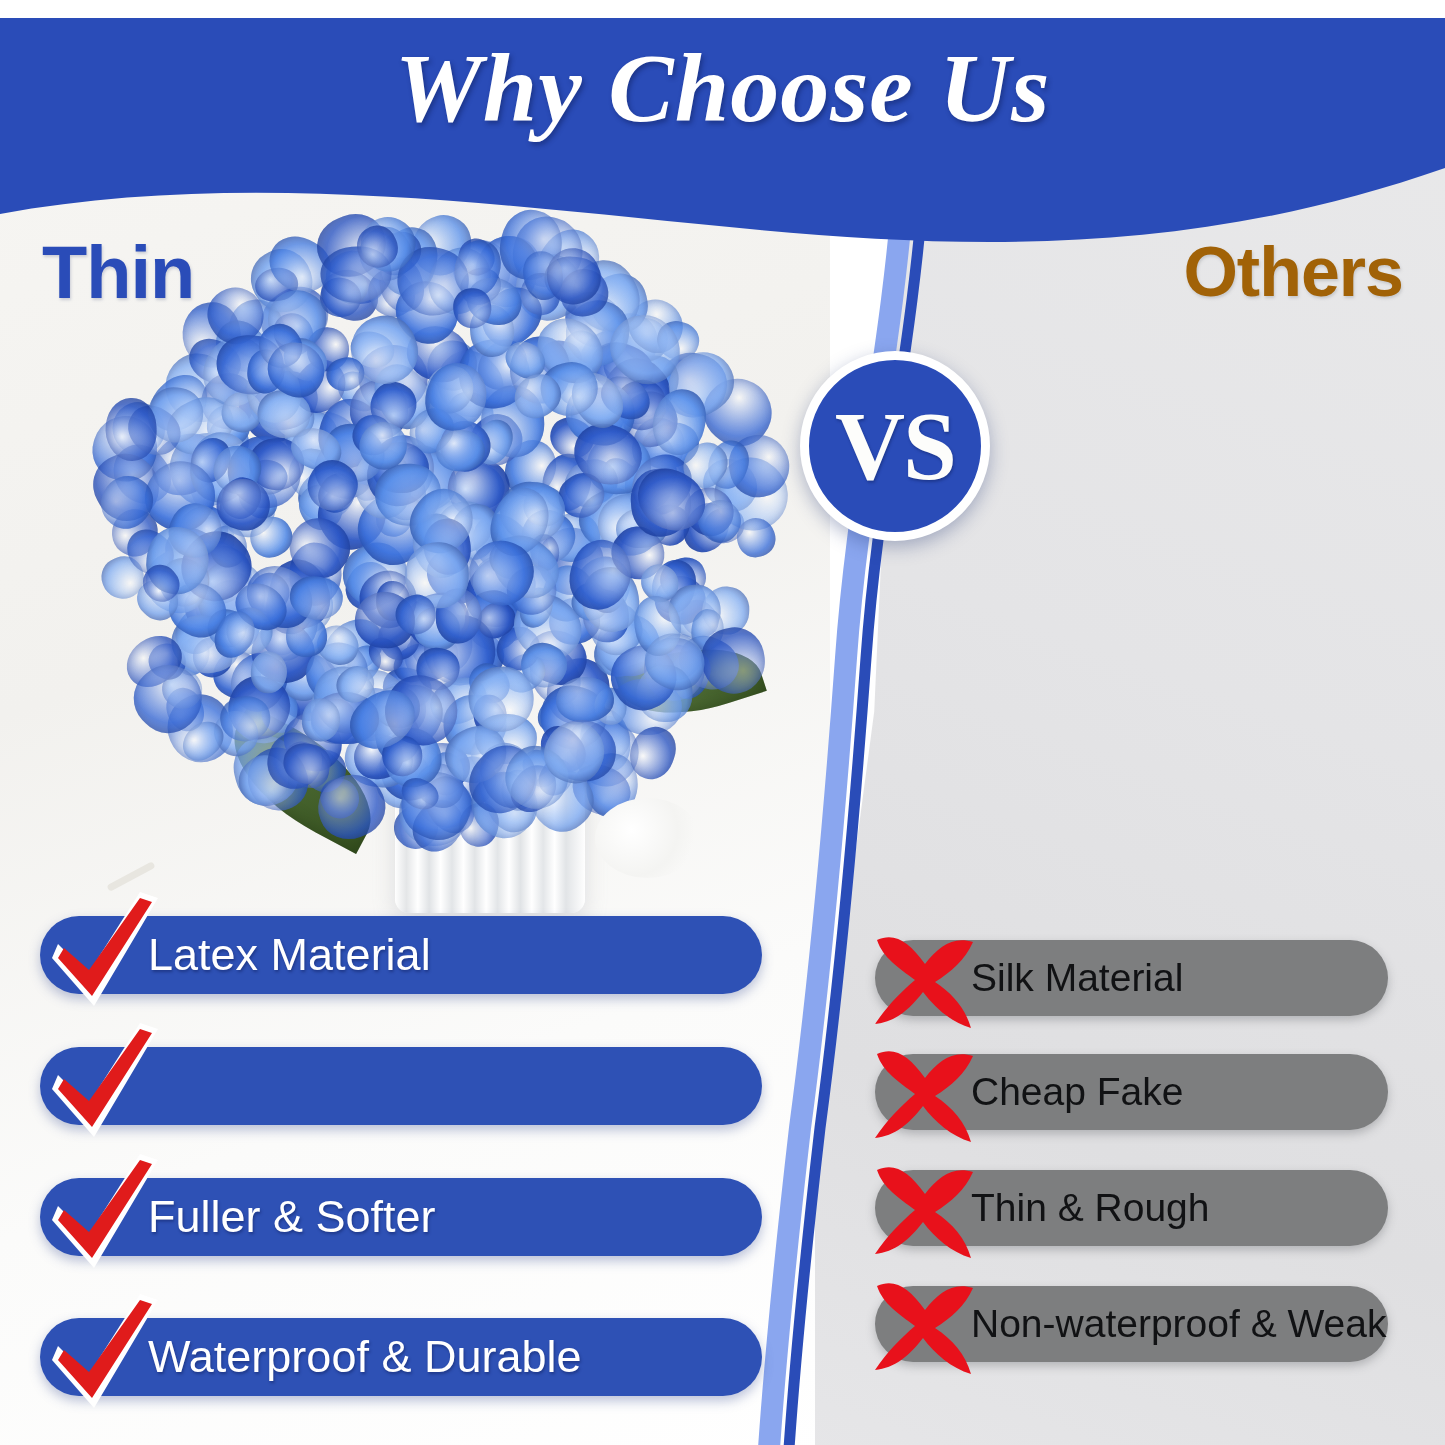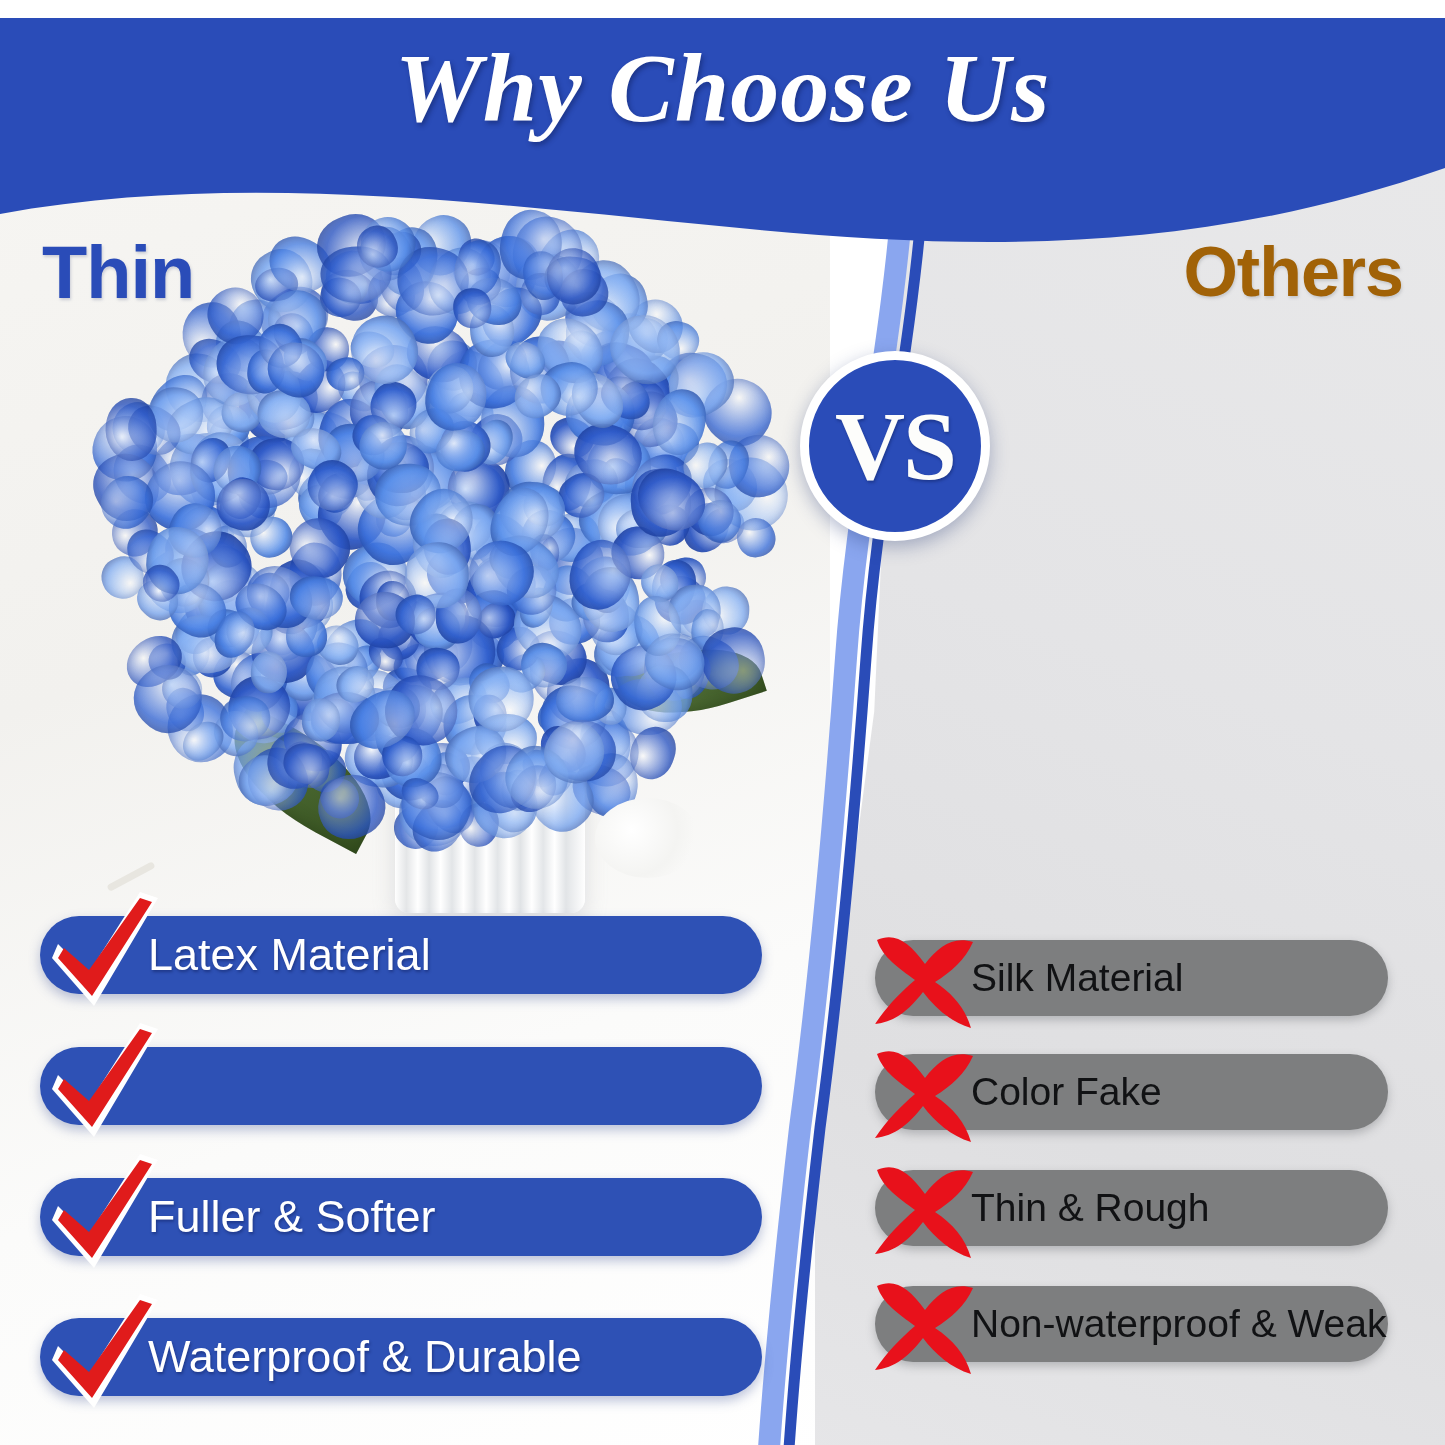--- a/index.html
+++ b/index.html
@@ -627,21 +627,21 @@
     <svg class="xmark" viewBox="0 0 118 110">
       <path d="M8,16 C26,8 40,18 56,40 C70,22 84,12 104,18 C96,36 82,48 66,58 C84,70 96,84 102,104 C82,98 66,84 54,68 C40,86 26,98 6,100 C18,82 32,68 46,56 C30,44 14,34 8,16 Z" fill="#e8111b"></path>
     </svg>
     <span class="ptext">Silk Material</span>
   </div>
 
   <div class="pill pill-others" style="top:1036px">
     <svg class="xmark" viewBox="0 0 118 110">
       <path d="M8,16 C26,8 40,18 56,40 C70,22 84,12 104,18 C96,36 82,48 66,58 C84,70 96,84 102,104 C82,98 66,84 54,68 C40,86 26,98 6,100 C18,82 32,68 46,56 C30,44 14,34 8,16 Z" fill="#e8111b"></path>
     </svg>
-    <span class="ptext">Color Fake</span>
+    <span class="ptext">Cheap Fake</span>
   </div>
 
   <div class="pill pill-others" style="top:1152px">
     <svg class="xmark" viewBox="0 0 118 110">
       <path d="M8,16 C26,8 40,18 56,40 C70,22 84,12 104,18 C96,36 82,48 66,58 C84,70 96,84 102,104 C82,98 66,84 54,68 C40,86 26,98 6,100 C18,82 32,68 46,56 C30,44 14,34 8,16 Z" fill="#e8111b"></path>
     </svg>
     <span class="ptext">Thin &amp; Rough</span>
   </div>
 
   <div class="pill pill-others" style="top:1268px">

